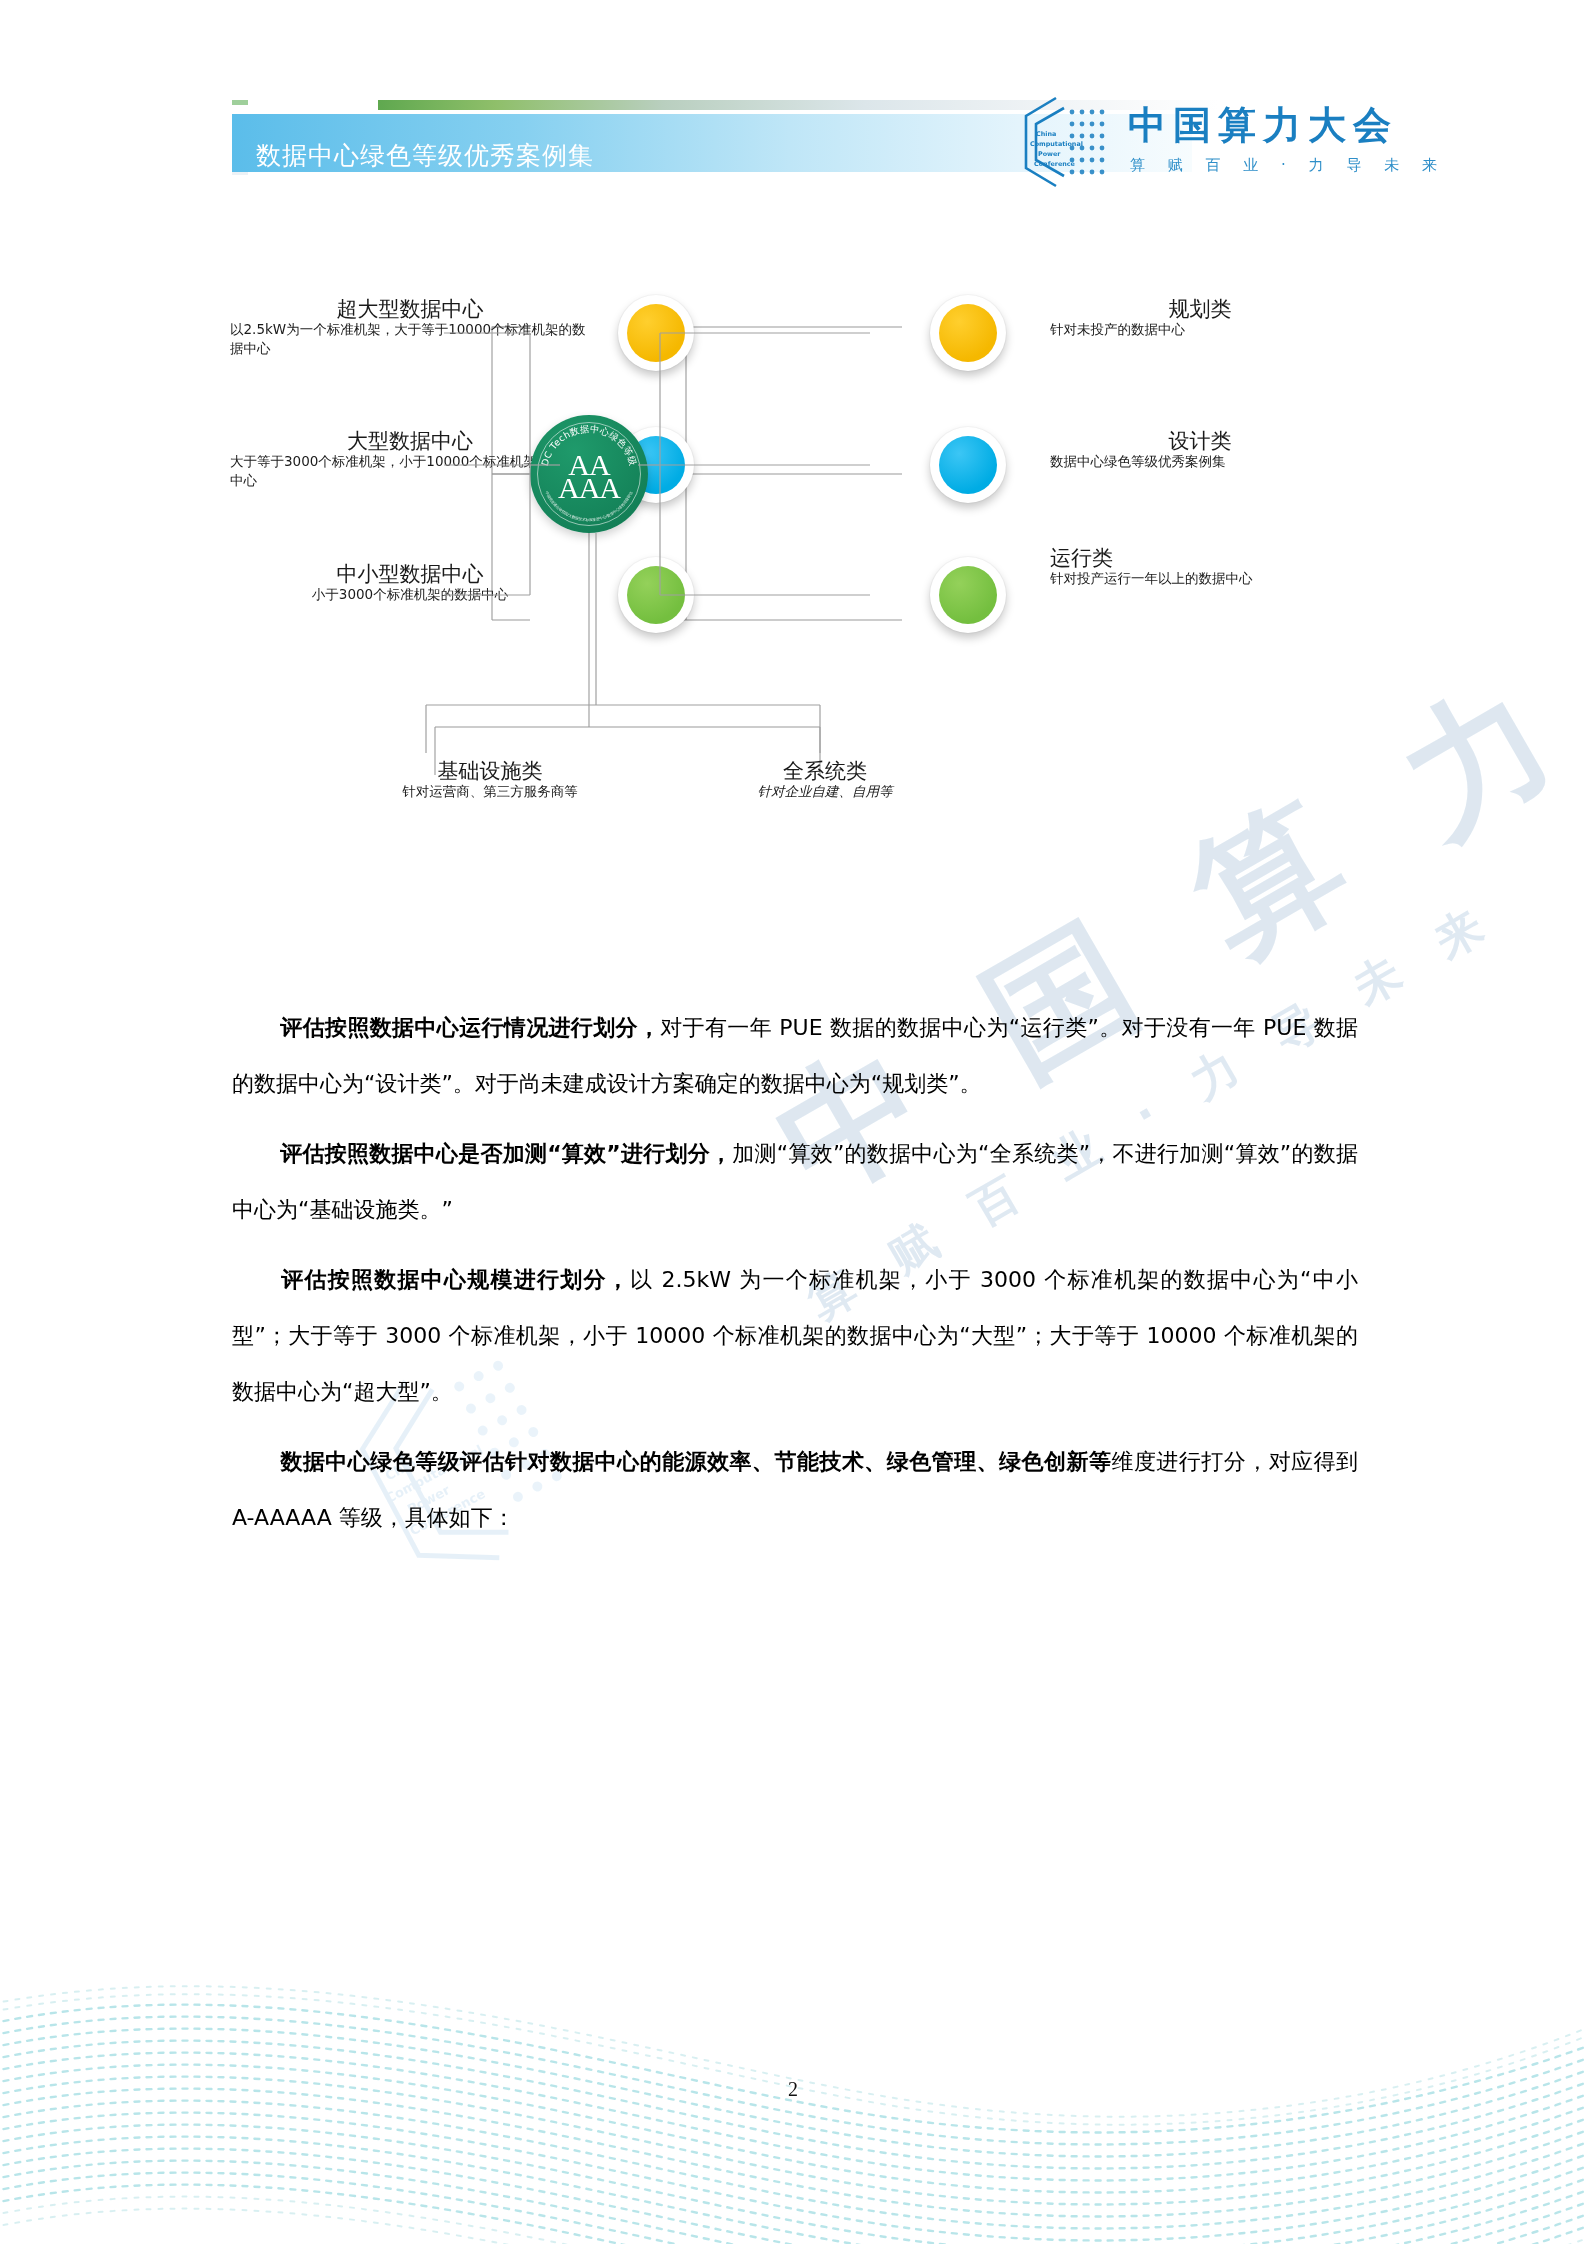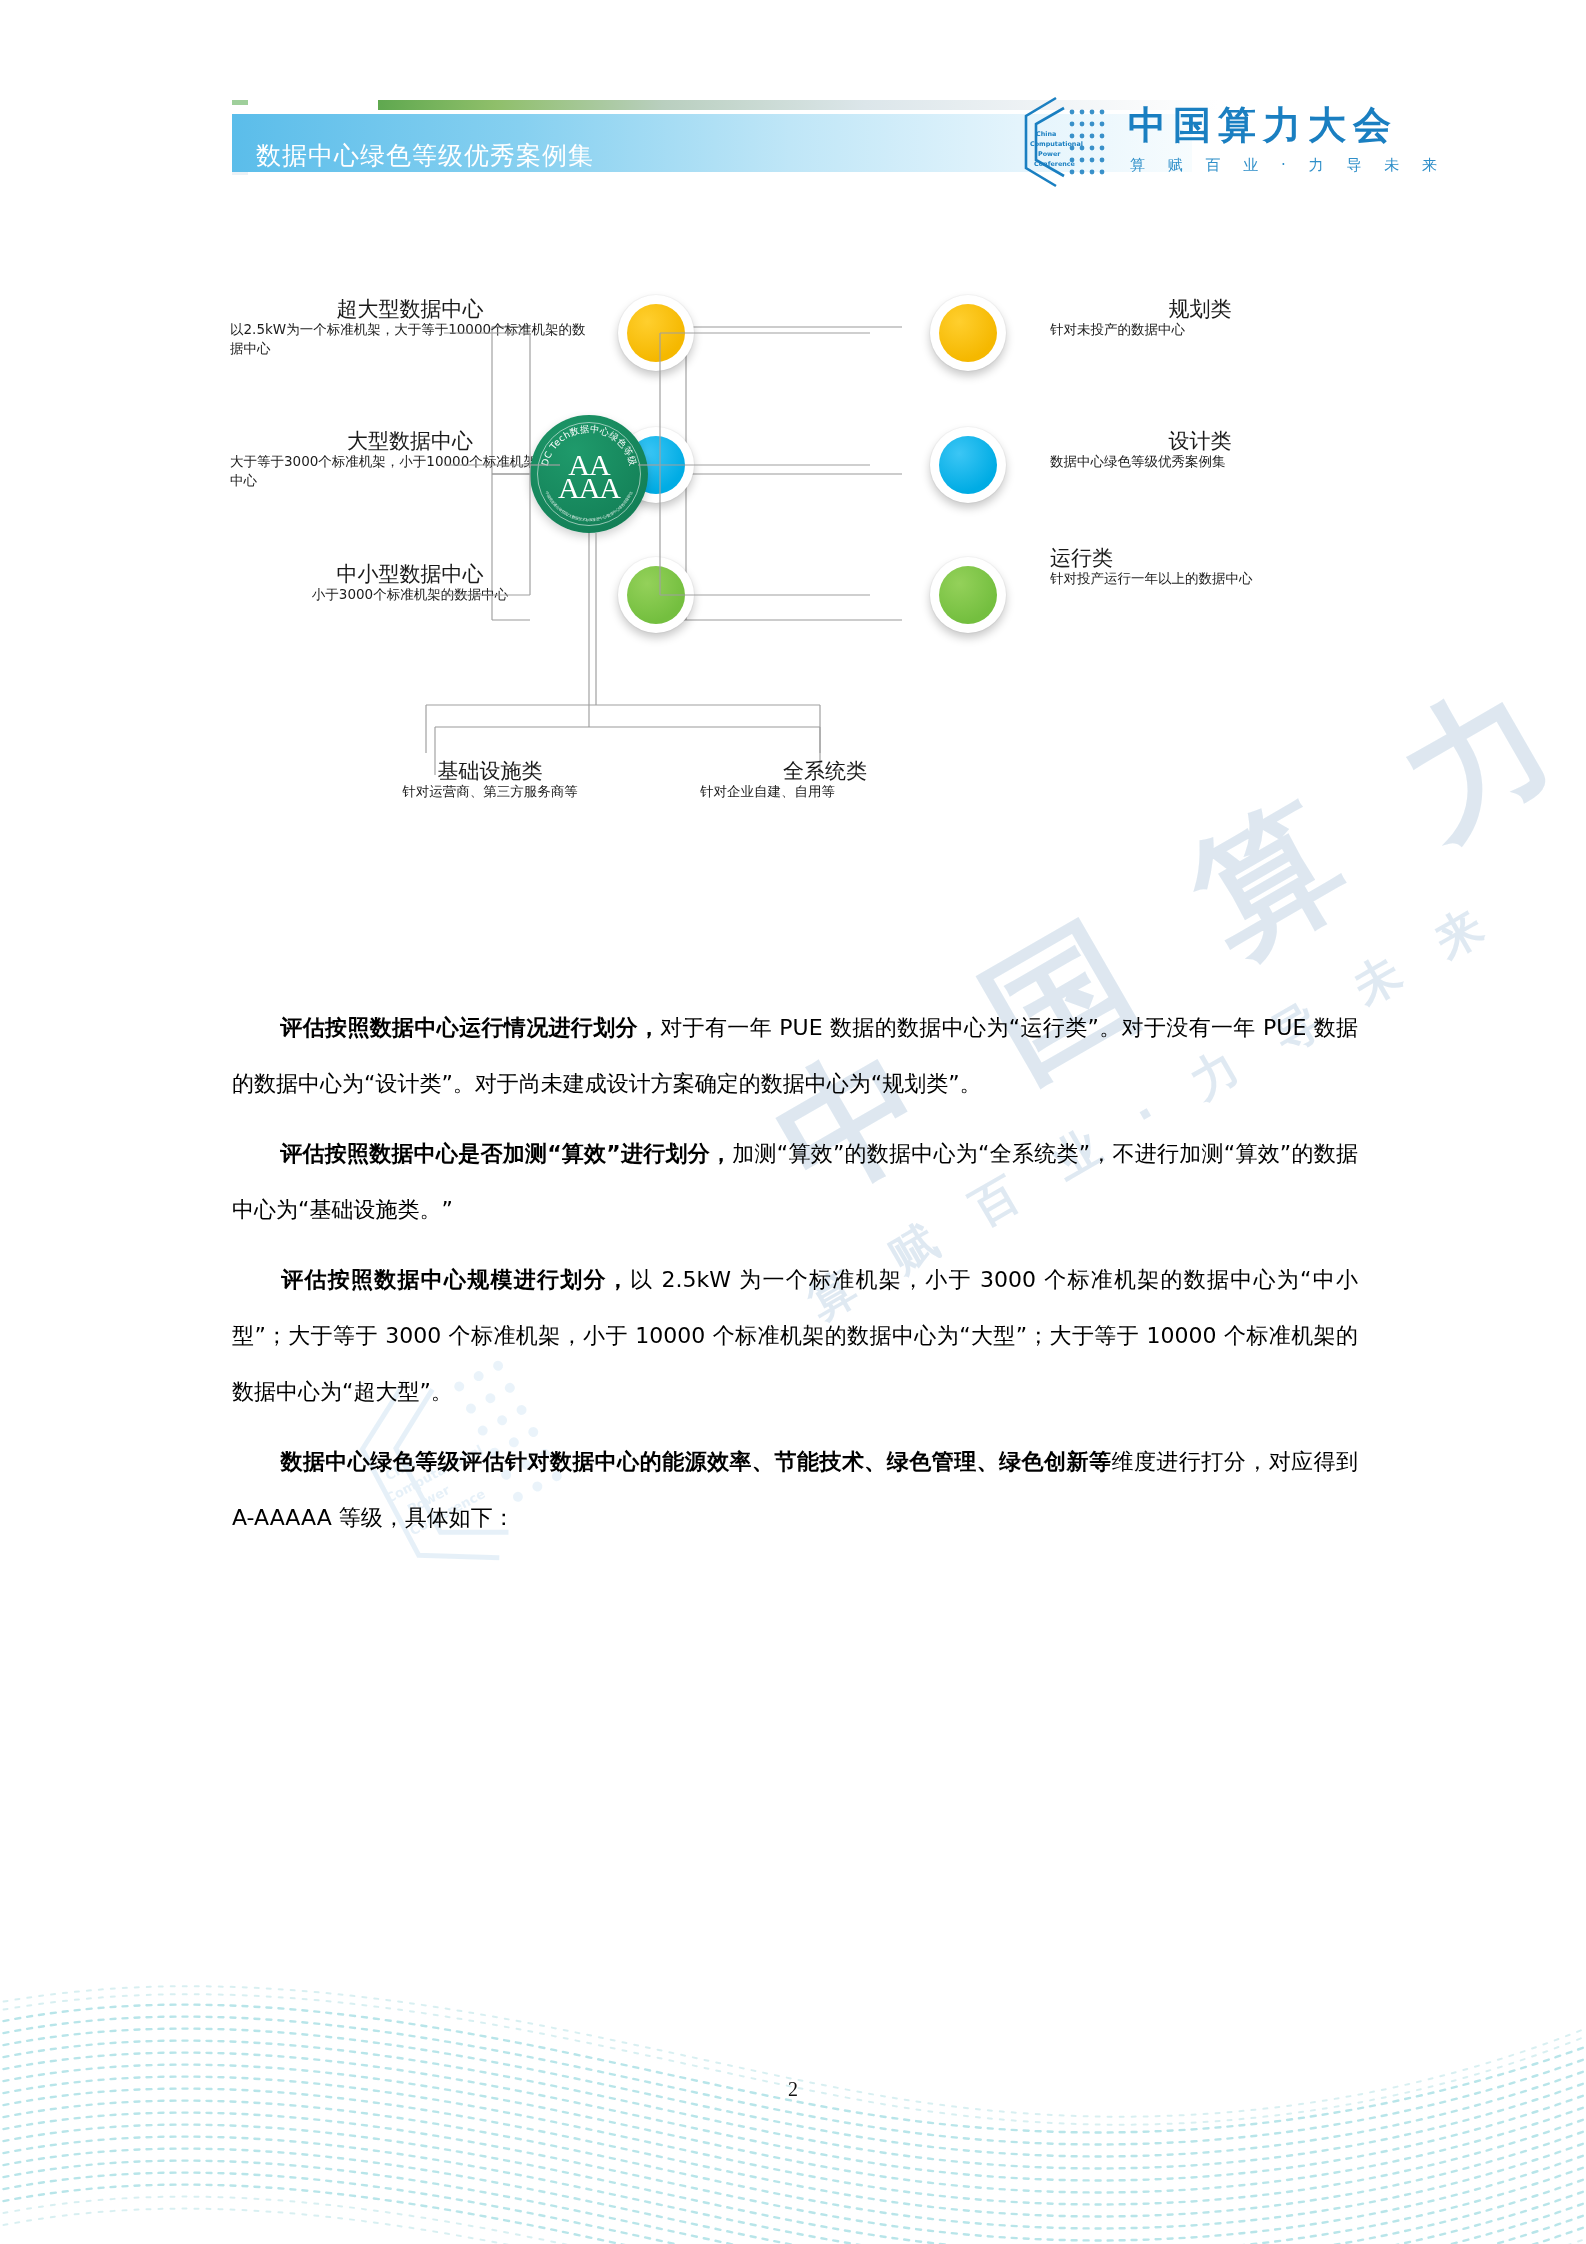--- a/index.html
+++ b/index.html
@@ -480,21 +480,21 @@
       <div class="lab-desc">针对投产运行一年以上的数据中心</div>
     </div>
 
     <div class="label" style="left:110px; top:485px; width:300px;">
       <div class="lab-title" style="text-align:center;">基础设施类</div>
       <div class="lab-desc" style="text-align:center;">针对运营商、第三方服务商等</div>
     </div>
 
     <div class="label" style="left:470px; top:485px; width:250px;">
       <div class="lab-title" style="text-align:center;">全系统类</div>
-      <div class="lab-desc" style="text-align:left;">针对企业自建、自用等</div>
+      <div class="lab-desc" style="text-align:center;font-style:italic;">针对企业自建、自用等</div>
     </div>
 
     <div class="center-badge" style="left:300px; top:140px;">
       <div class="ring"></div>
       <svg class="badge-arc-top" viewBox="0 0 118 118">
         <defs>
           <path id="arcTop" d="M 17,59 A 42,42 0 0 1 101,59"></path>
           <path id="arcBot" d="M 12,59 A 47,47 0 0 0 106,59"></path>
         </defs>
         <text fill="#ffffff" font-size="9.2" font-family="'DejaVu Sans', sans-serif" letter-spacing="0.4">

